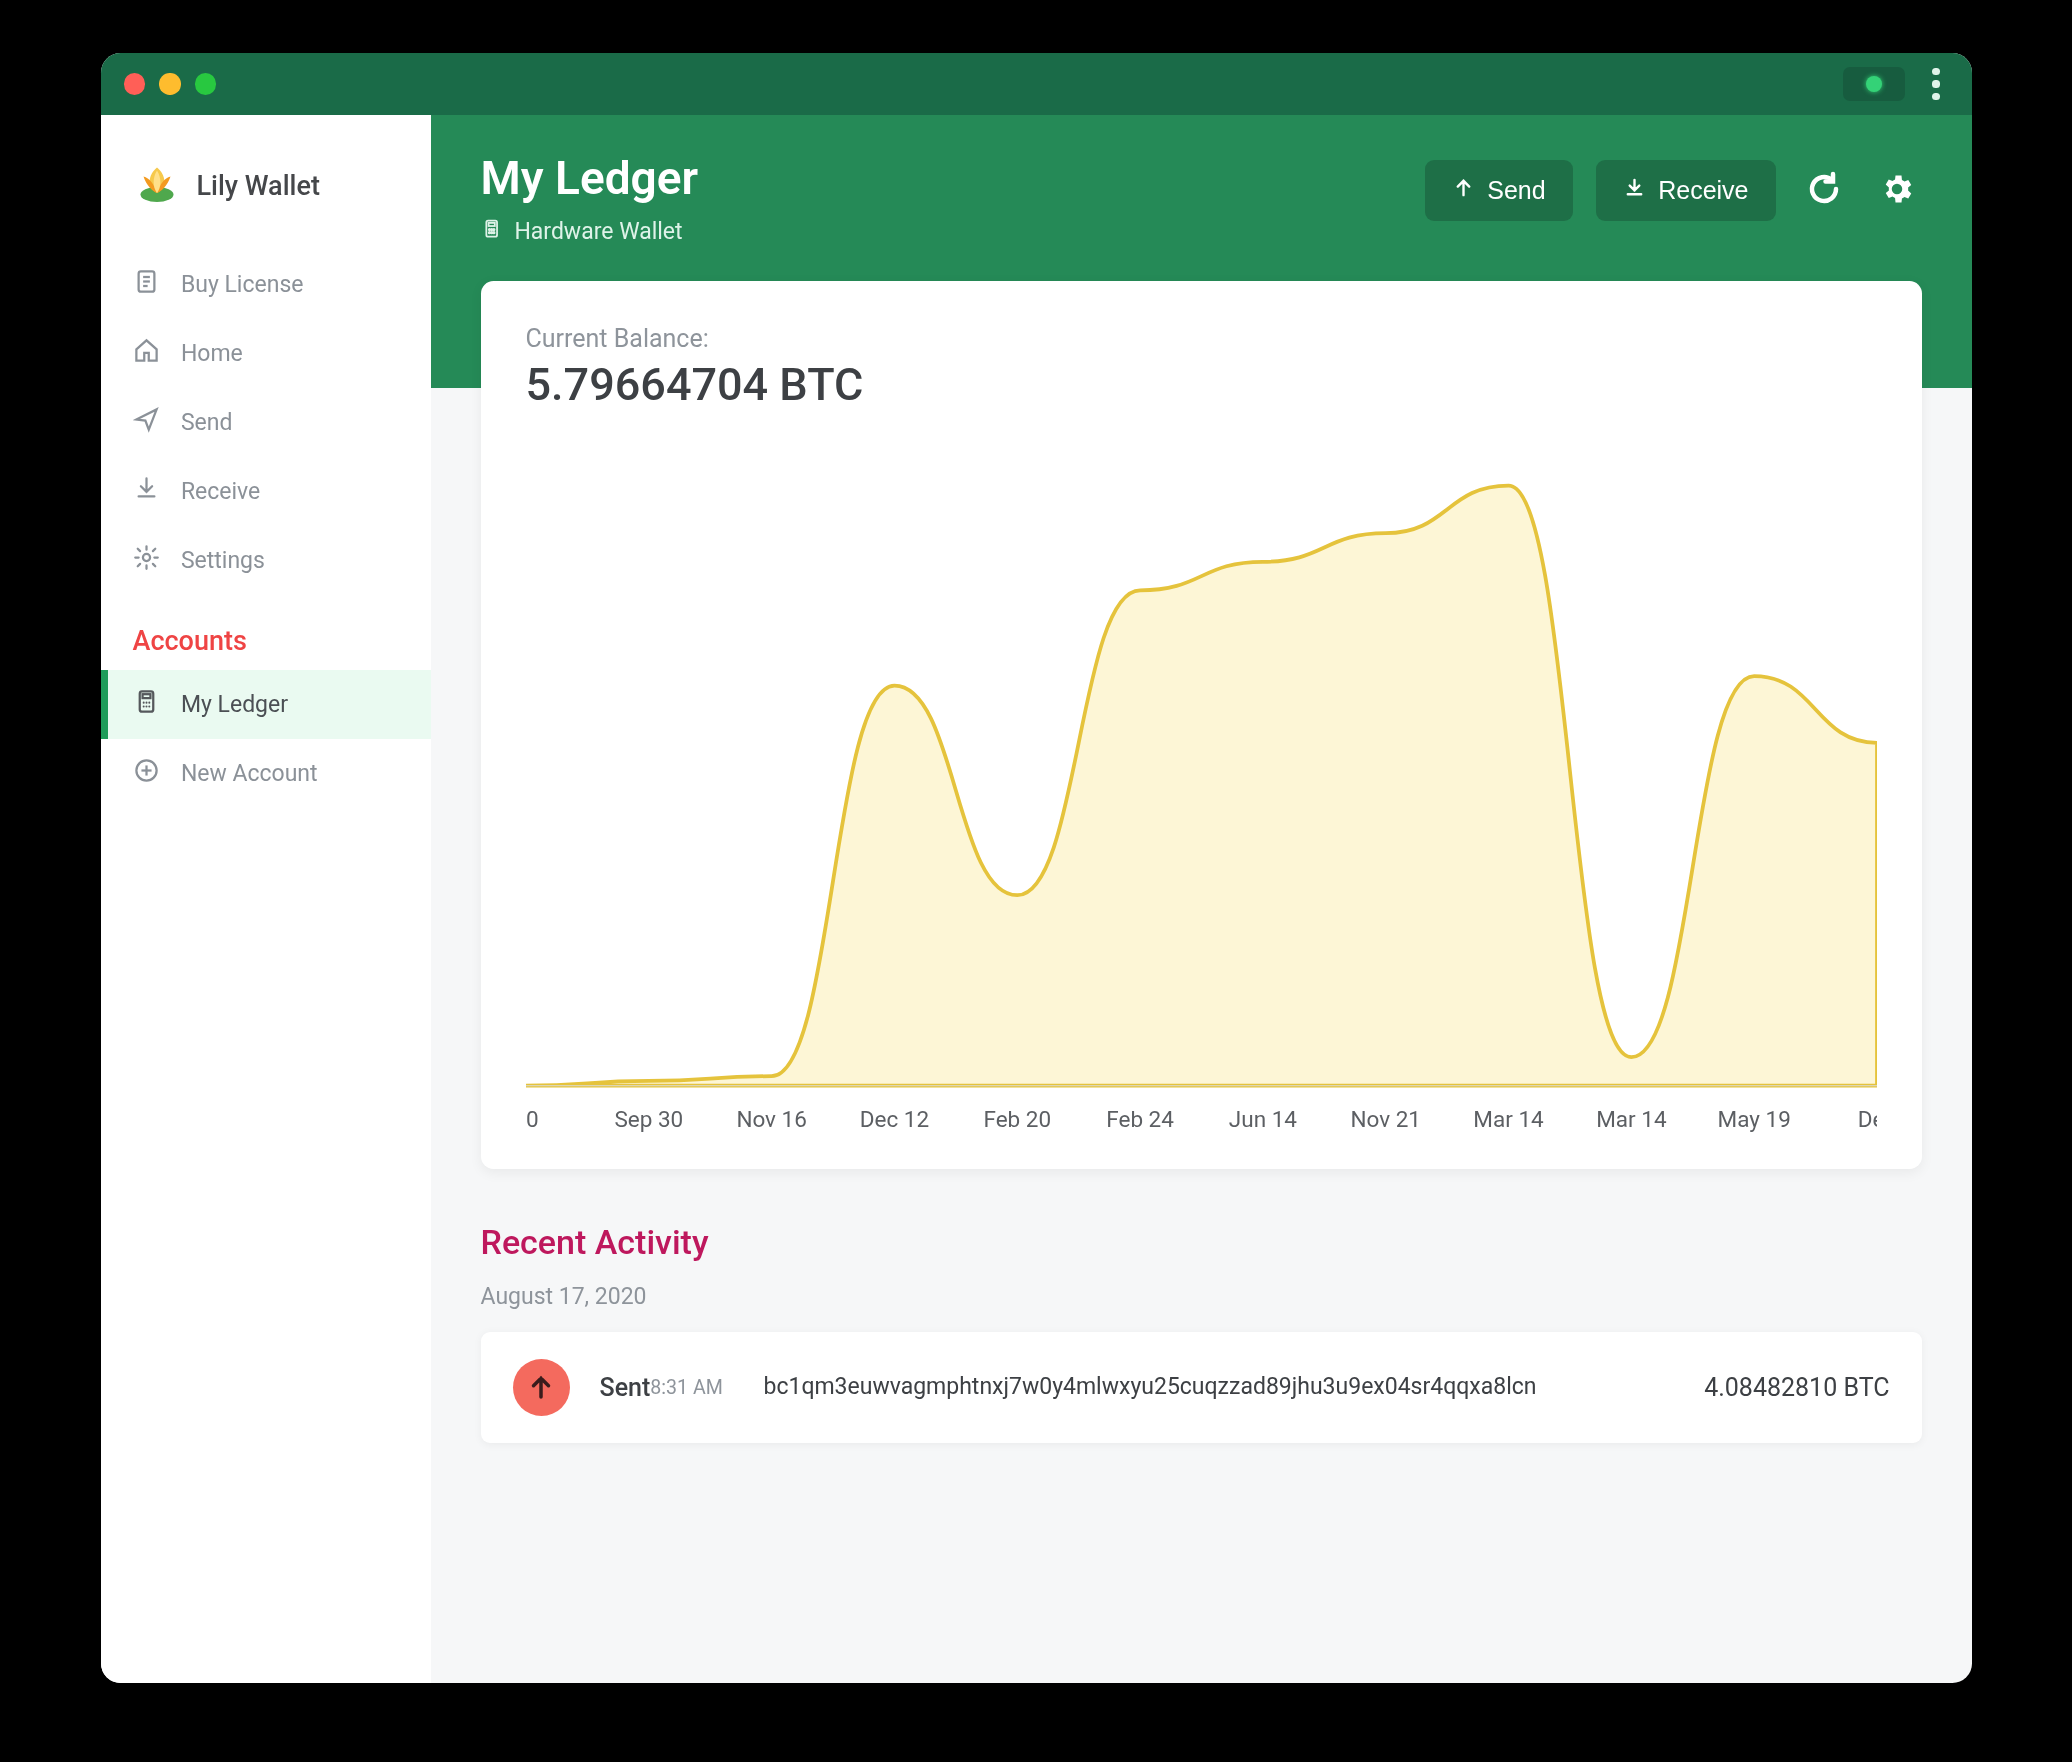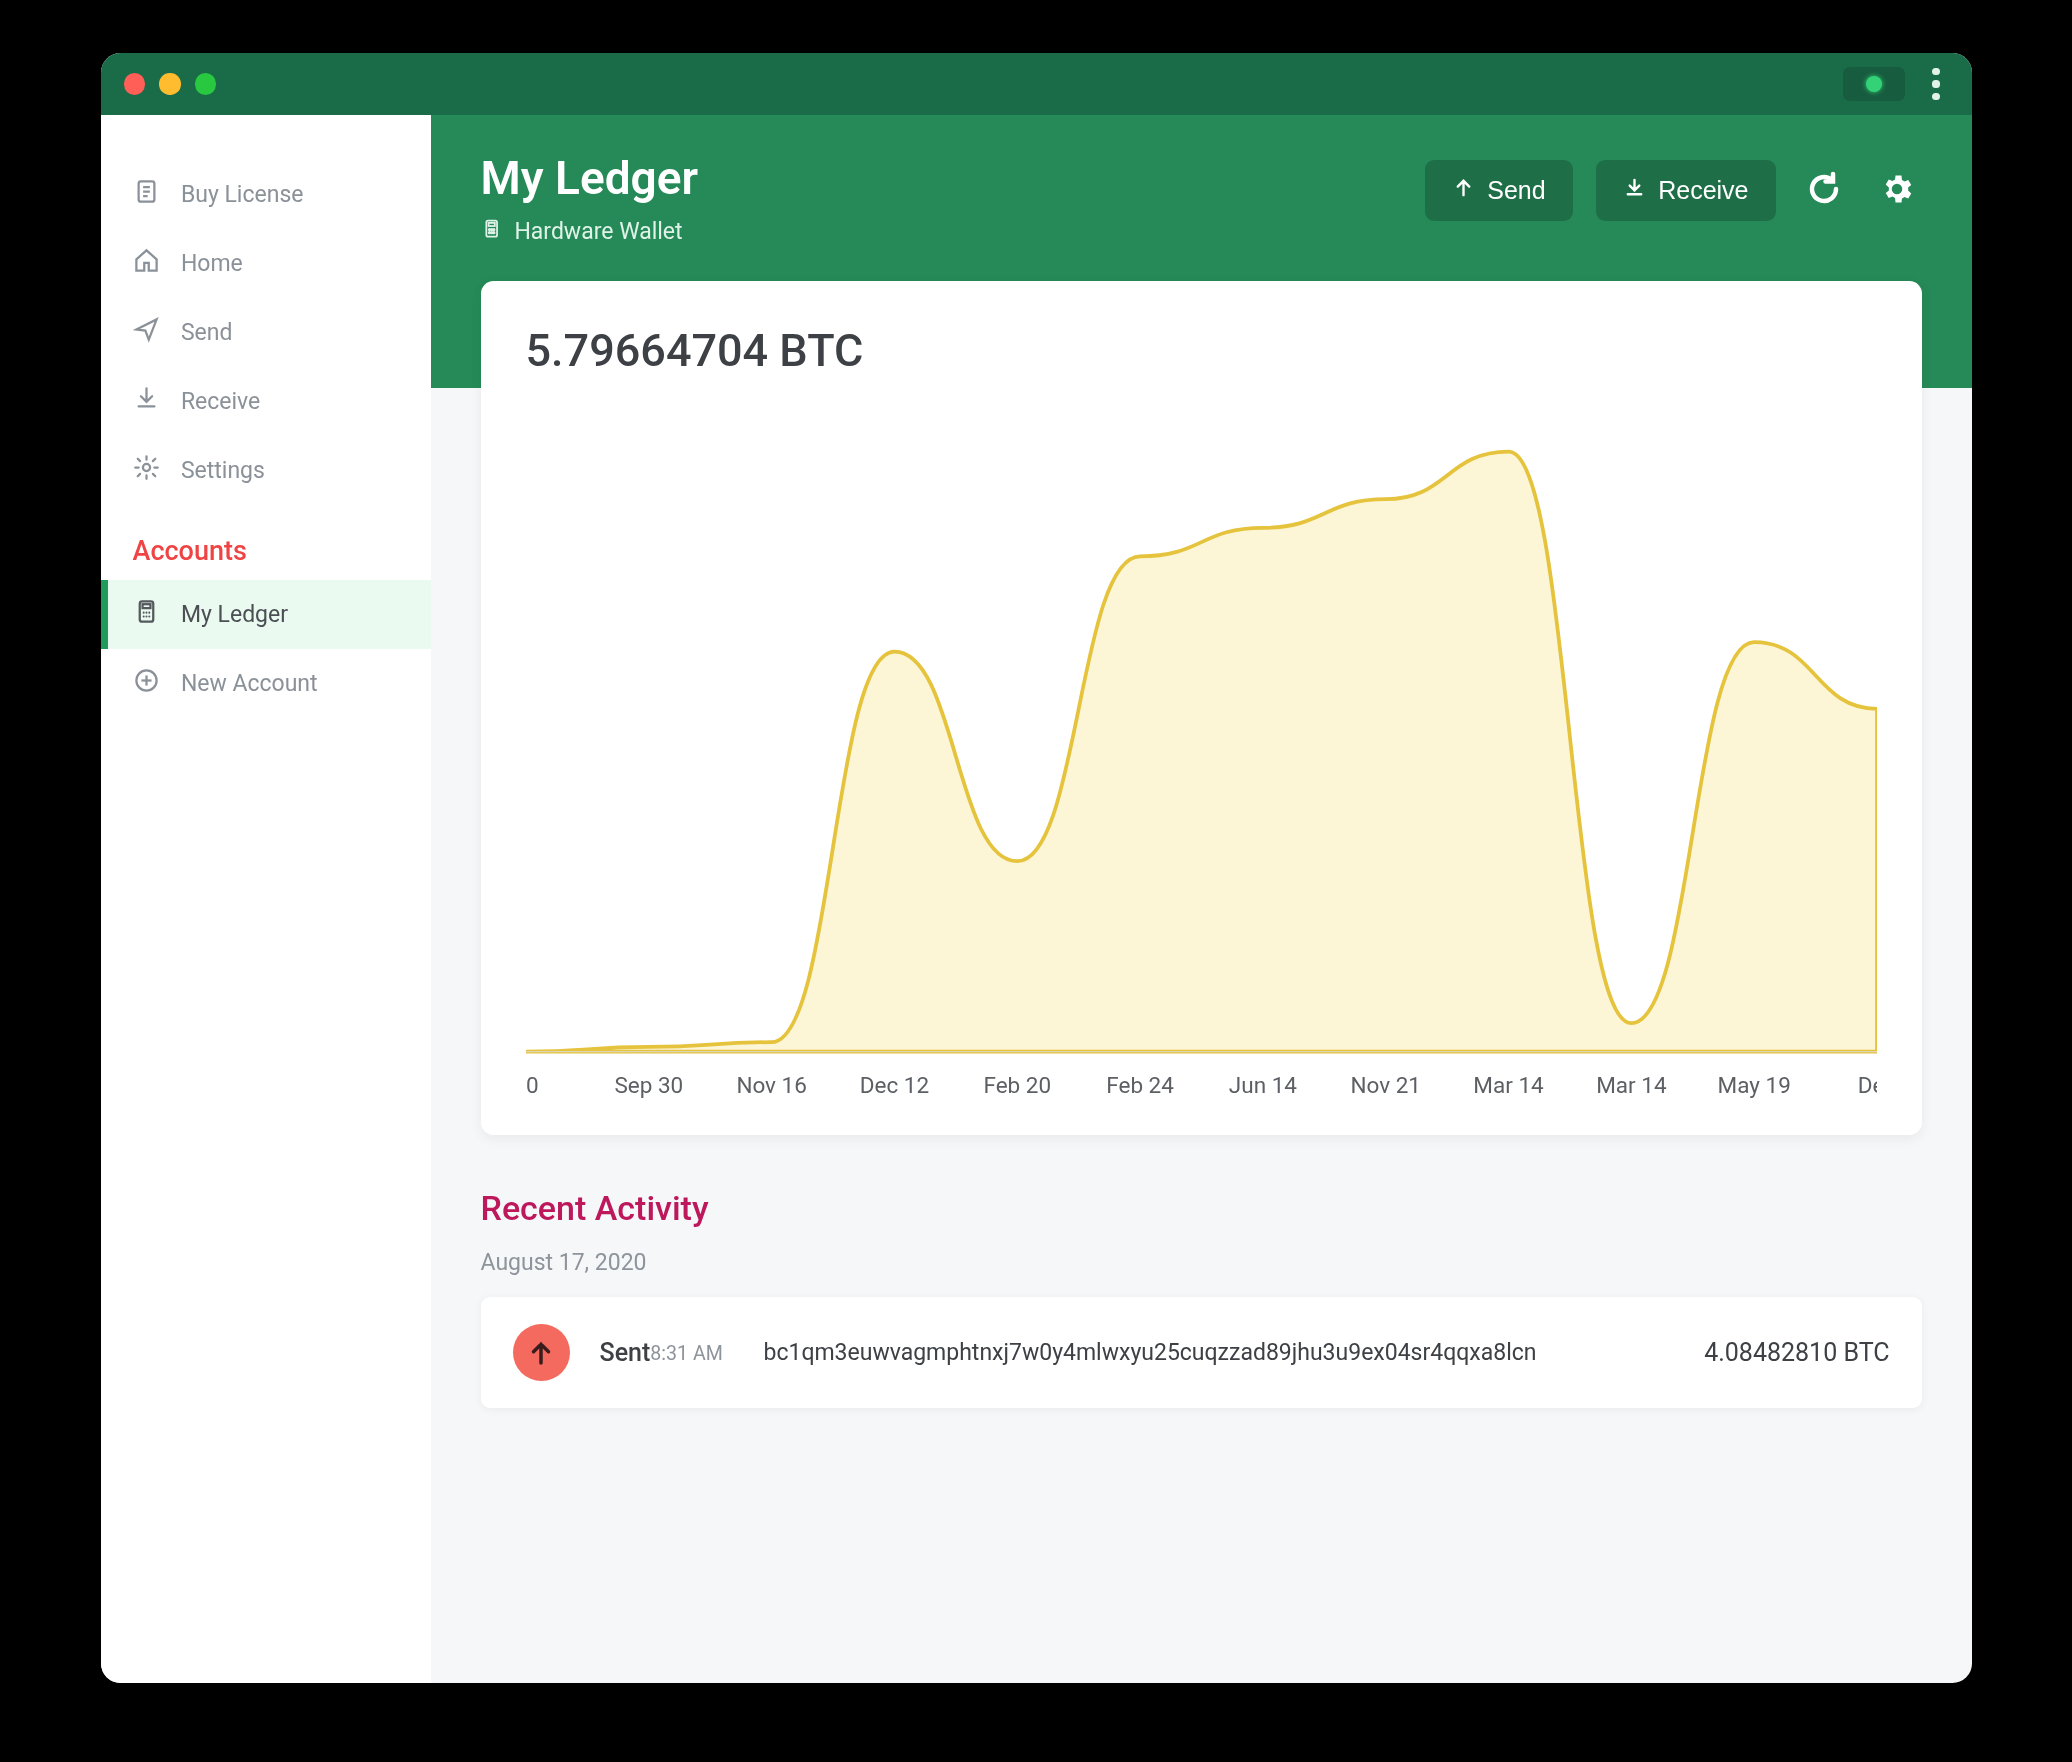--- a/index.html
+++ b/index.html
@@ -173,20 +173,32 @@
       <div class="kebab">
         <span></span>
           <span></span>
           <span></span>
       </div>
     </div>
   </div>
 
   <div class="app-body">
     <aside class="sidebar">
+      <div class="brand">
+        <span>
+          <svg viewBox="0 0 64 64">
+            <ellipse cx="32" cy="46" rx="22" ry="10" fill="#4fa84d"></ellipse>
+            <path d="M32 10 C20 20 18 36 32 44 C46 36 44 20 32 10 Z" fill="#f6c94c"></path>
+            <path d="M14 22 C18 34 26 42 32 44 C28 32 22 24 14 22 Z" fill="#f39a1f"></path>
+            <path d="M50 22 C46 34 38 42 32 44 C36 32 42 24 50 22 Z" fill="#f39a1f"></path>
+            <path d="M32 14 C26 24 26 36 32 44 C38 36 38 24 32 14 Z" fill="#ffe08a"></path>
+          </svg>
+        </span>
+        <span class="brand-label">Lily Wallet</span>
+      </div>
 
       <div class="nav-item">
         <span>
           <svg viewBox="0 0 24 24">
               <rect x="5" y="3" width="14" height="18" rx="2" class="icon-stroke"></rect>
               <line x1="9" y1="8" x2="15" y2="8" class="icon-stroke"></line>
               <line x1="9" y1="12" x2="15" y2="12" class="icon-stroke"></line>
               <line x1="9" y1="16" x2="13" y2="16" class="icon-stroke"></line>
             </svg>
         </span>
@@ -310,20 +322,21 @@
               <svg viewBox="0 0 24 24" fill="#fff">
                   <path d="M19.4 13a7.8 7.8 0 000-2l2.1-1.6-2-3.4-2.5 1a7.7 7.7 0 00-1.7-1L15 3h-4l-.3 2.6a7.7 7.7 0 00-1.7 1l-2.5-1-2 3.4L6.6 11a7.8 7.8 0 000 2l-2.1 1.6 2 3.4 2.5-1a7.7 7.7 0 001.7 1L11 21h4l.3-2.6a7.7 7.7 0 001.7-1l2.5 1 2-3.4zM12 15.5A3.5 3.5 0 1115.5 12 3.5 3.5 0 0112 15.5z"></path>
                 </svg>
             </span>
           </button>
         </div>
       </div>
 
       <div class="content-wrap">
         <div class="card">
+          <div class="balance-label">Current Balance:</div>
           <div class="balance-value">5.79664704 BTC</div>
 
           <div class="chart-area">
             <svg id="chart-svg" viewBox="0 0 1440 760" preserveAspectRatio="none">
               <path id="chart-path" class="chart-path" d="M 0 700 L 0 700 C 65.45454545454545 700 65.45454545454545 694.9230769230769 130.9090909090909 694.9230769230769 C 196.36363636363637 694.9230769230769 196.36363636363637 689.8461538461538 261.8181818181818 689.8461538461538 C 327.27272727272725 689.8461538461538 327.27272727272725 273.5384615384615 392.72727272727275 273.5384615384615 C 458.1818181818182 273.5384615384615 458.1818181818182 496.9230769230769 523.6363636363636 496.9230769230769 C 589.090909090909 496.9230769230769 589.090909090909 172 654.5454545454545 172 C 720 172 720 141.53846153846155 785.4545454545455 141.53846153846155 C 850.909090909091 141.53846153846155 850.909090909091 111.0769230769231 916.3636363636364 111.0769230769231 C 981.8181818181818 111.0769230769231 981.8181818181818 60.307692307692264 1047.2727272727273 60.307692307692264 C 1112.7272727272727 60.307692307692264 1112.7272727272727 669.5384615384615 1178.1818181818182 669.5384615384615 C 1243.6363636363635 669.5384615384615 1243.6363636363635 263.3846153846154 1309.090909090909 263.3846153846154 C 1374.5454545454545 263.3846153846154 1374.5454545454545 334.46153846153845 1440 334.46153846153845 L 1440 700 Z"></path>
               <line x1="0" y1="700" x2="1440" y2="700" stroke="#d9dde2" stroke-width="1"></line>
               <g id="chart-xaxis">
                   <text x="0" y="744" text-anchor="middle" class="axis-label">30</text>
                   <text x="130.9090909090909" y="744" text-anchor="middle" class="axis-label">Sep 30</text>
                   <text x="261.8181818181818" y="744" text-anchor="middle" class="axis-label">Nov 16</text>

